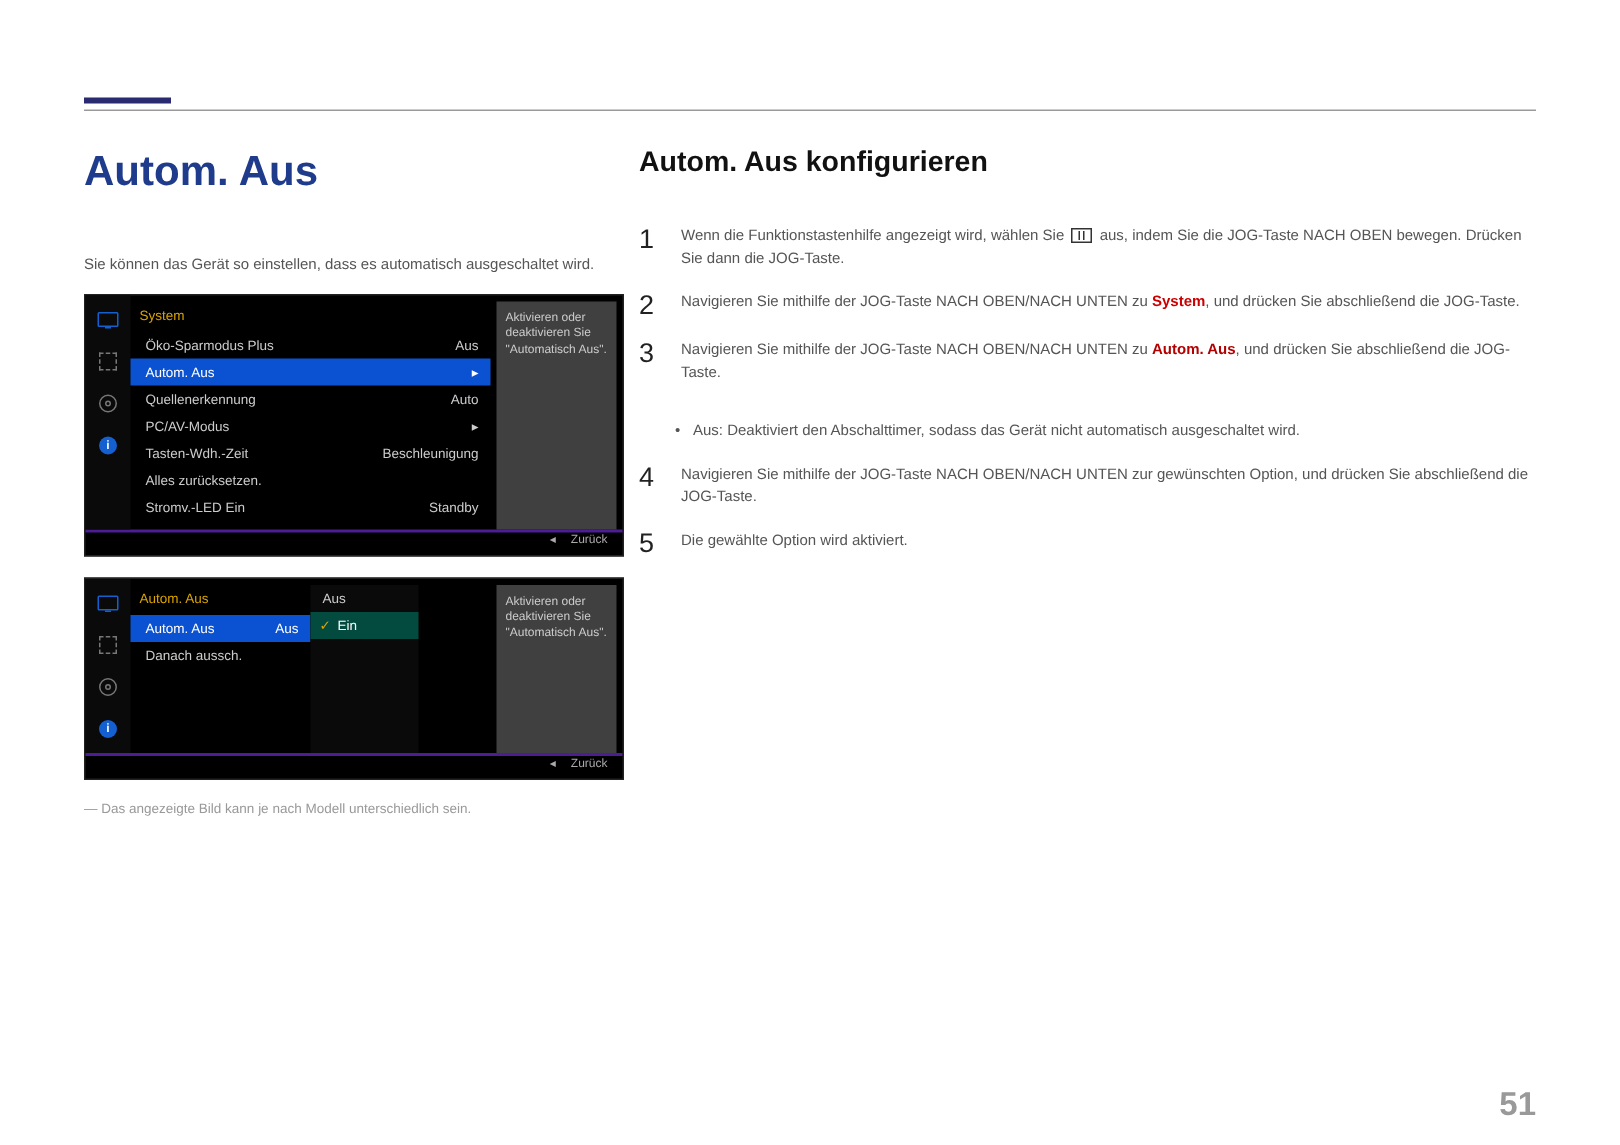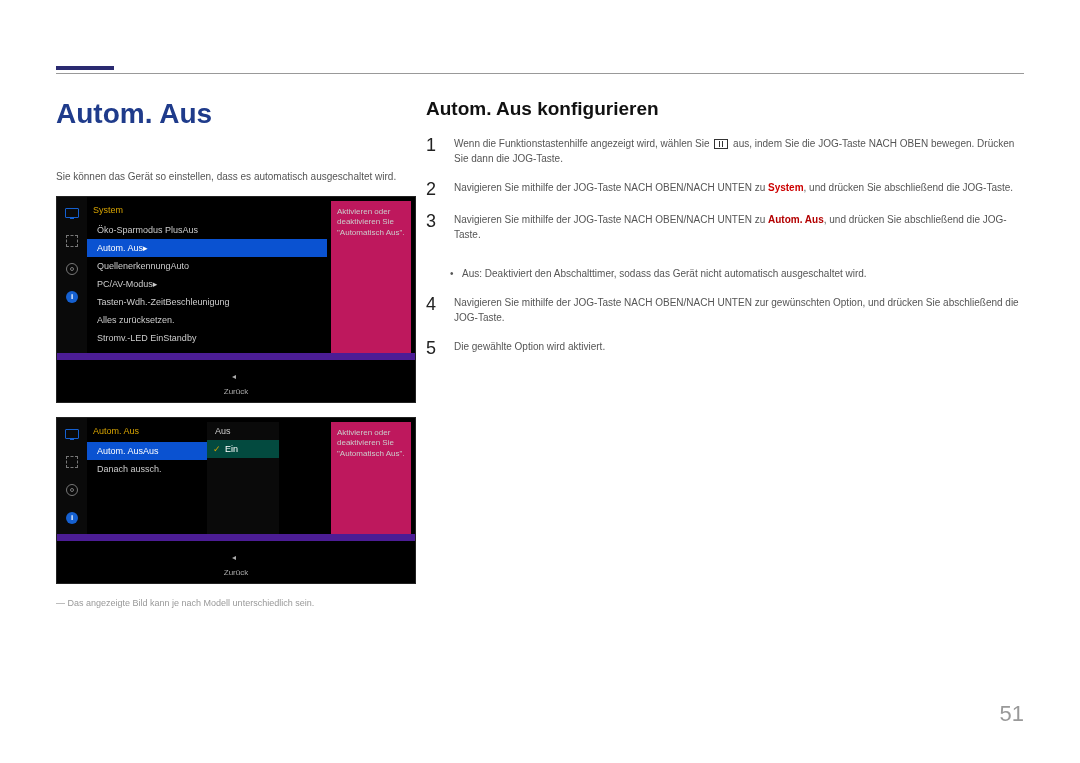--- a/index.html
+++ b/index.html
@@ -23,21 +23,21 @@
   .left { width: 370px; }
   .right { flex: 1; }
   h1.page-title {
     color: #1f3b8b; font-size: 28px; font-weight: 600; margin-bottom: 14px;
   }
   .intro { font-size: 10px; color: #555; margin-bottom: 12px; line-height: 1.4; margin-top: 40px; }
   .footnote { font-size: 9px; color: #999; }
   .footnote::before { content: "― "; }
 
   h2.sub-title {
-    color: #111; font-size: 19px; font-weight: 600; margin-bottom: 16px;
+    color: #111; font-size: 19px; font-weight: 600; margin-bottom: 30px;
   }
   .step { display: flex; gap: 14px; font-size: 10px; color: #555; margin-bottom: 14px; line-height: 1.5; }
   .step-num { font-size: 18px; font-weight: 300; color: #222; width: 14px; flex-shrink: 0; line-height: 1; }
   .step-body { flex: 1; }
   .step-body .hl-system { color: #c00; font-weight: 600; }
   .step-body .hl-autom { color: #b30000; font-weight: 600; }
   .icon-inline {
     display: inline-block; width: 14px; height: 10px; border: 1px solid #333;
     vertical-align: middle; position: relative; margin: 0 2px;
   }
@@ -69,54 +69,54 @@
   .ico-monitor::after { content:""; position:absolute; bottom:-2px; left:4px; width:4px; height:1px; background:#1560d0; }
   .ico-sq { width:12px; height:12px; border:1px dashed #777; }
   .ico-gear { width:12px; height:12px; border:1px solid #777; border-radius:50%; position:relative; }
   .ico-gear::before { content:""; position:absolute; inset:3px; border:1px solid #777; border-radius:50%; }
   .ico-info { width:12px; height:12px; border-radius:50%; background:#1560d0; color:#fff; font-weight:bold; text-align:center; line-height:12px; font-size:8px; }
 
   .osd-main { flex: 1; display: flex; gap: 4px; padding: 4px 4px 0 0; }
   .osd-menu { flex: 1; padding-bottom: 6px; }
   .osd-menu-title { color:#d8a400; font-size:9px; padding: 4px 6px 6px 6px; }
   .osd-row {
-    display:flex; justify-content:flex-start; align-items:center;
+    display:flex; justify-content:space-between; align-items:center;
     padding: 4px 8px 4px 10px; color:#ccc;
   }
   .osd-row.selected { background:#0a52d1; color:#fff; }
   .osd-row .arrow::after { content:"▸"; font-size:9px; color:inherit; }
   .osd-value { color:#ccc; }
   .osd-row.selected .osd-value { color:#fff; }
 
   .osd-tooltip {
-    width: 80px; background:#be185d; padding:6px; line-height:1.3; color:#ccc;
+    width: 80px; background:#404040; padding:6px; line-height:1.3; color:#ccc;
     font-size:8px;
   }
   .osd-footer {
     display:flex; justify-content:flex-end; align-items:center; gap:6px;
-    padding: 12px 10px 6px; color:#aaa; font-size:8px; border-top:7px solid #4c1d95;flex-direction:column;
+    padding: 0 10px 6px; color:#aaa; font-size:8px; border-top:2px solid #4c1d95;
   }
   .osd-footer .tri-l::before { content:"◂"; margin-right:4px; }
 
   
   .osd-dd {
     width: 72px; background:#0a0a0a; margin-left: -4px;
   }
   .osd-dd .dd-row { padding:4px 8px; color:#ccc; }
   .osd-dd .dd-row.active { background:#034a3f; color:#fff; position:relative; padding-left:18px; }
   .osd-dd .dd-row.active::before {
     content:"✓"; position:absolute; left:6px; color:#d8a400;
   }
   .osd2 .osd-menu { flex: 0 0 120px; }
   .osd2 .osd-tooltip { margin-left: auto; }
   .osd2-fill { flex:1; }
 
   .page-num {
-    position: absolute; bottom: 36px; right: 56px;
-    font-size: 22px; color: #999; font-weight: 400;
+    position: absolute; bottom: 14px; right: 56px;
+    font-size: 22px; color: #999; font-weight: 700;
   }
 </style>
 </head>
 <body>
 
 <div class="header-rule-wrap">
   <span class="header-short"></span>
   <div class="header-rule"></div>
 </div>
 

